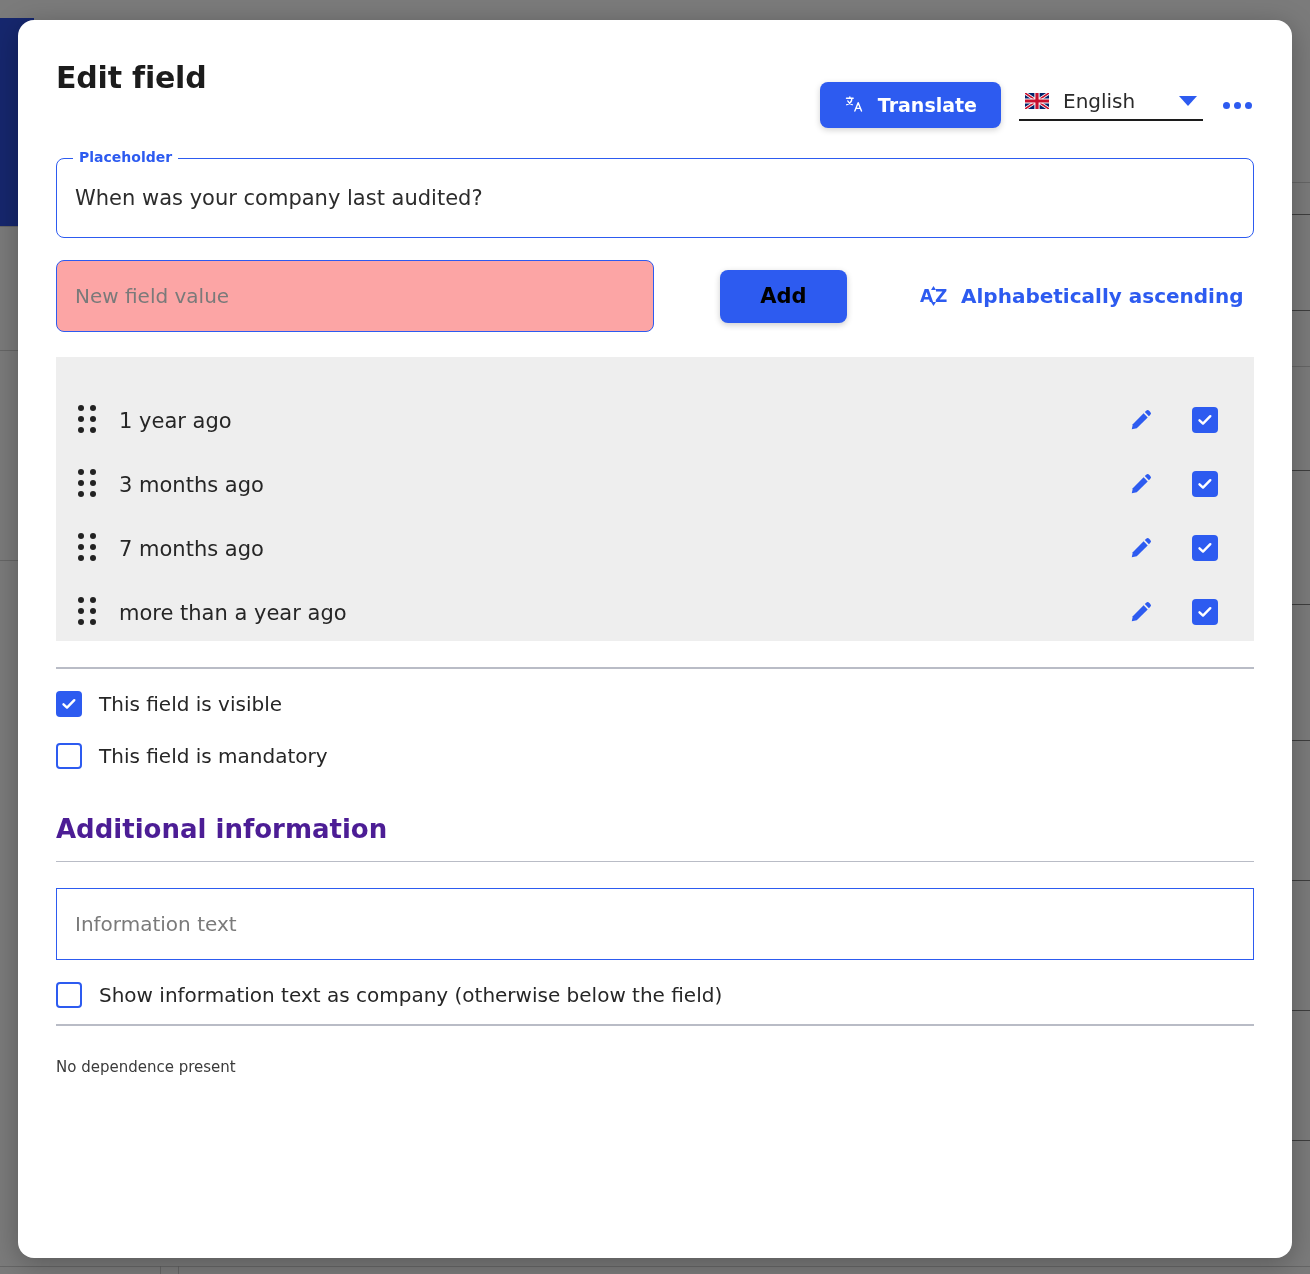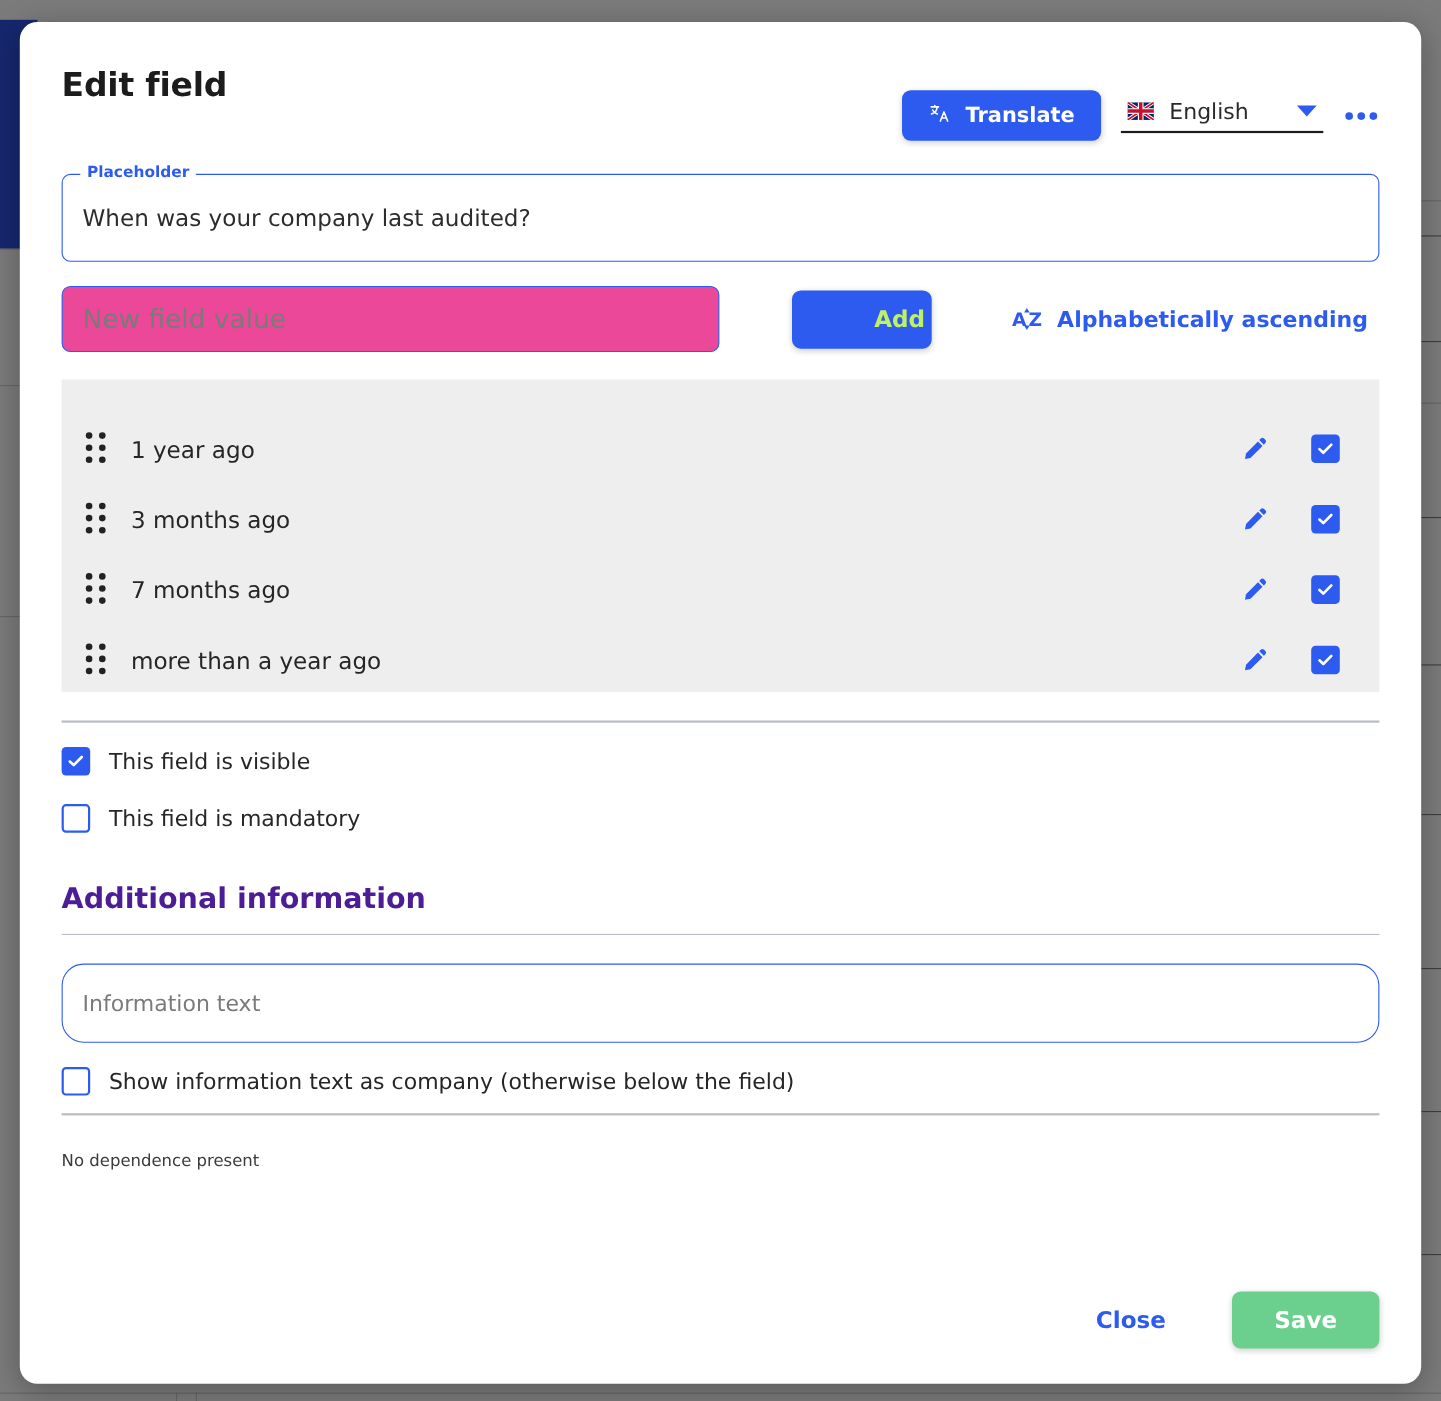--- a/index.html
+++ b/index.html
@@ -83,32 +83,32 @@
   .field-legend {
     position: absolute; top: -10px; left: 16px;
     background: #fff; padding: 0 6px;
     font-size: 14px; font-weight: bold; color: #2d5bf0;
   }
   .field-value { font-size: 21px; color: #2c2c2c; }
 
   
   .row-add { display: flex; align-items: center; margin-top: 22px; gap: 0; }
   .input-plain {
-    width: 598px; height: 60px;
+    width: 598px; height: 72px;
     border: 1.5px solid #2d5bf0; border-radius: 8px;
-    font-size: 24px; color: #2c2c2c; padding: 0 18px;
-    font-family: inherit; background: #ec4899;
+    font-size: 20px; color: #2c2c2c; padding: 0 18px;
+    font-family: inherit; background: #fca5a5;
   }
   .input-plain::placeholder { color: #7a7a7a; }
   .btn-add {
     margin-left: 66px;
-    background: #2d5bf0; color: #bef264; border: none;
+    background: #2d5bf0; color: #000000; border: none;
     border-radius: 8px; height: 53px; width: 127px;
     font-size: 21px; font-weight: bold; font-family: inherit;
-    box-shadow: 0 2px 6px rgba(0,0,0,.2); cursor: pointer; text-align: right;
+    box-shadow: 0 2px 6px rgba(0,0,0,.2); cursor: pointer;
   }
   .sort-link {
     margin-left: 73px;
     display: inline-flex; align-items: center; gap: 13px;
     color: #2d5bf0; font-size: 20px; font-weight: bold; cursor: pointer;
   }
   .az-icon { display: block; }
 
   
   .opt-list { margin-top: 25px; background: #eeeeee; padding: 12px 0 16px 0; }
@@ -151,21 +151,21 @@
   .btn-outline {
     border: 1.5px solid #2d5bf0; border-radius: 8px;
     background: #fff; color: #2d5bf0;
     font-size: 19px; font-weight: bold; font-family: inherit;
     height: 42px; padding: 0 20px; cursor: pointer;
   }
   .sec-rule { height: 1.5px; background: #b9bcc6; margin-top: 16px; }
 
   .info-input {
     margin-top: 26px; width: 100%; height: 72px;
-    border: 1.5px solid #2d5bf0; border-radius: 20px;
+    border: 1.5px solid #2d5bf0; border-radius: 0;
     font-size: 20px; color: #0369a1; padding: 0 18px;
     font-family: inherit; background: #fff;
   }
   .info-input::placeholder { color: #7a7a7a; }
 
   .empty-note { font-size: 15px; color: #3b3b3b; margin-top: 32px; }
 
   
   .footer {
     position: absolute; right: 38px; bottom: 32px;
@@ -392,18 +392,14 @@
   <div class="cb-line tight">
     <span class="cb-off"></span>
     <span class="cb-text">Show information text as company (otherwise below the field)</span>
   </div>
 
   
   <div class="sec-rule"></div>
   <div class="empty-note">No dependence present</div>
 
   
-  <div class="footer">
-    <button class="btn-close">Close</button>
-    <button class="btn-save">Save</button>
-  </div>
 
 </div>
 
 </body></html>

